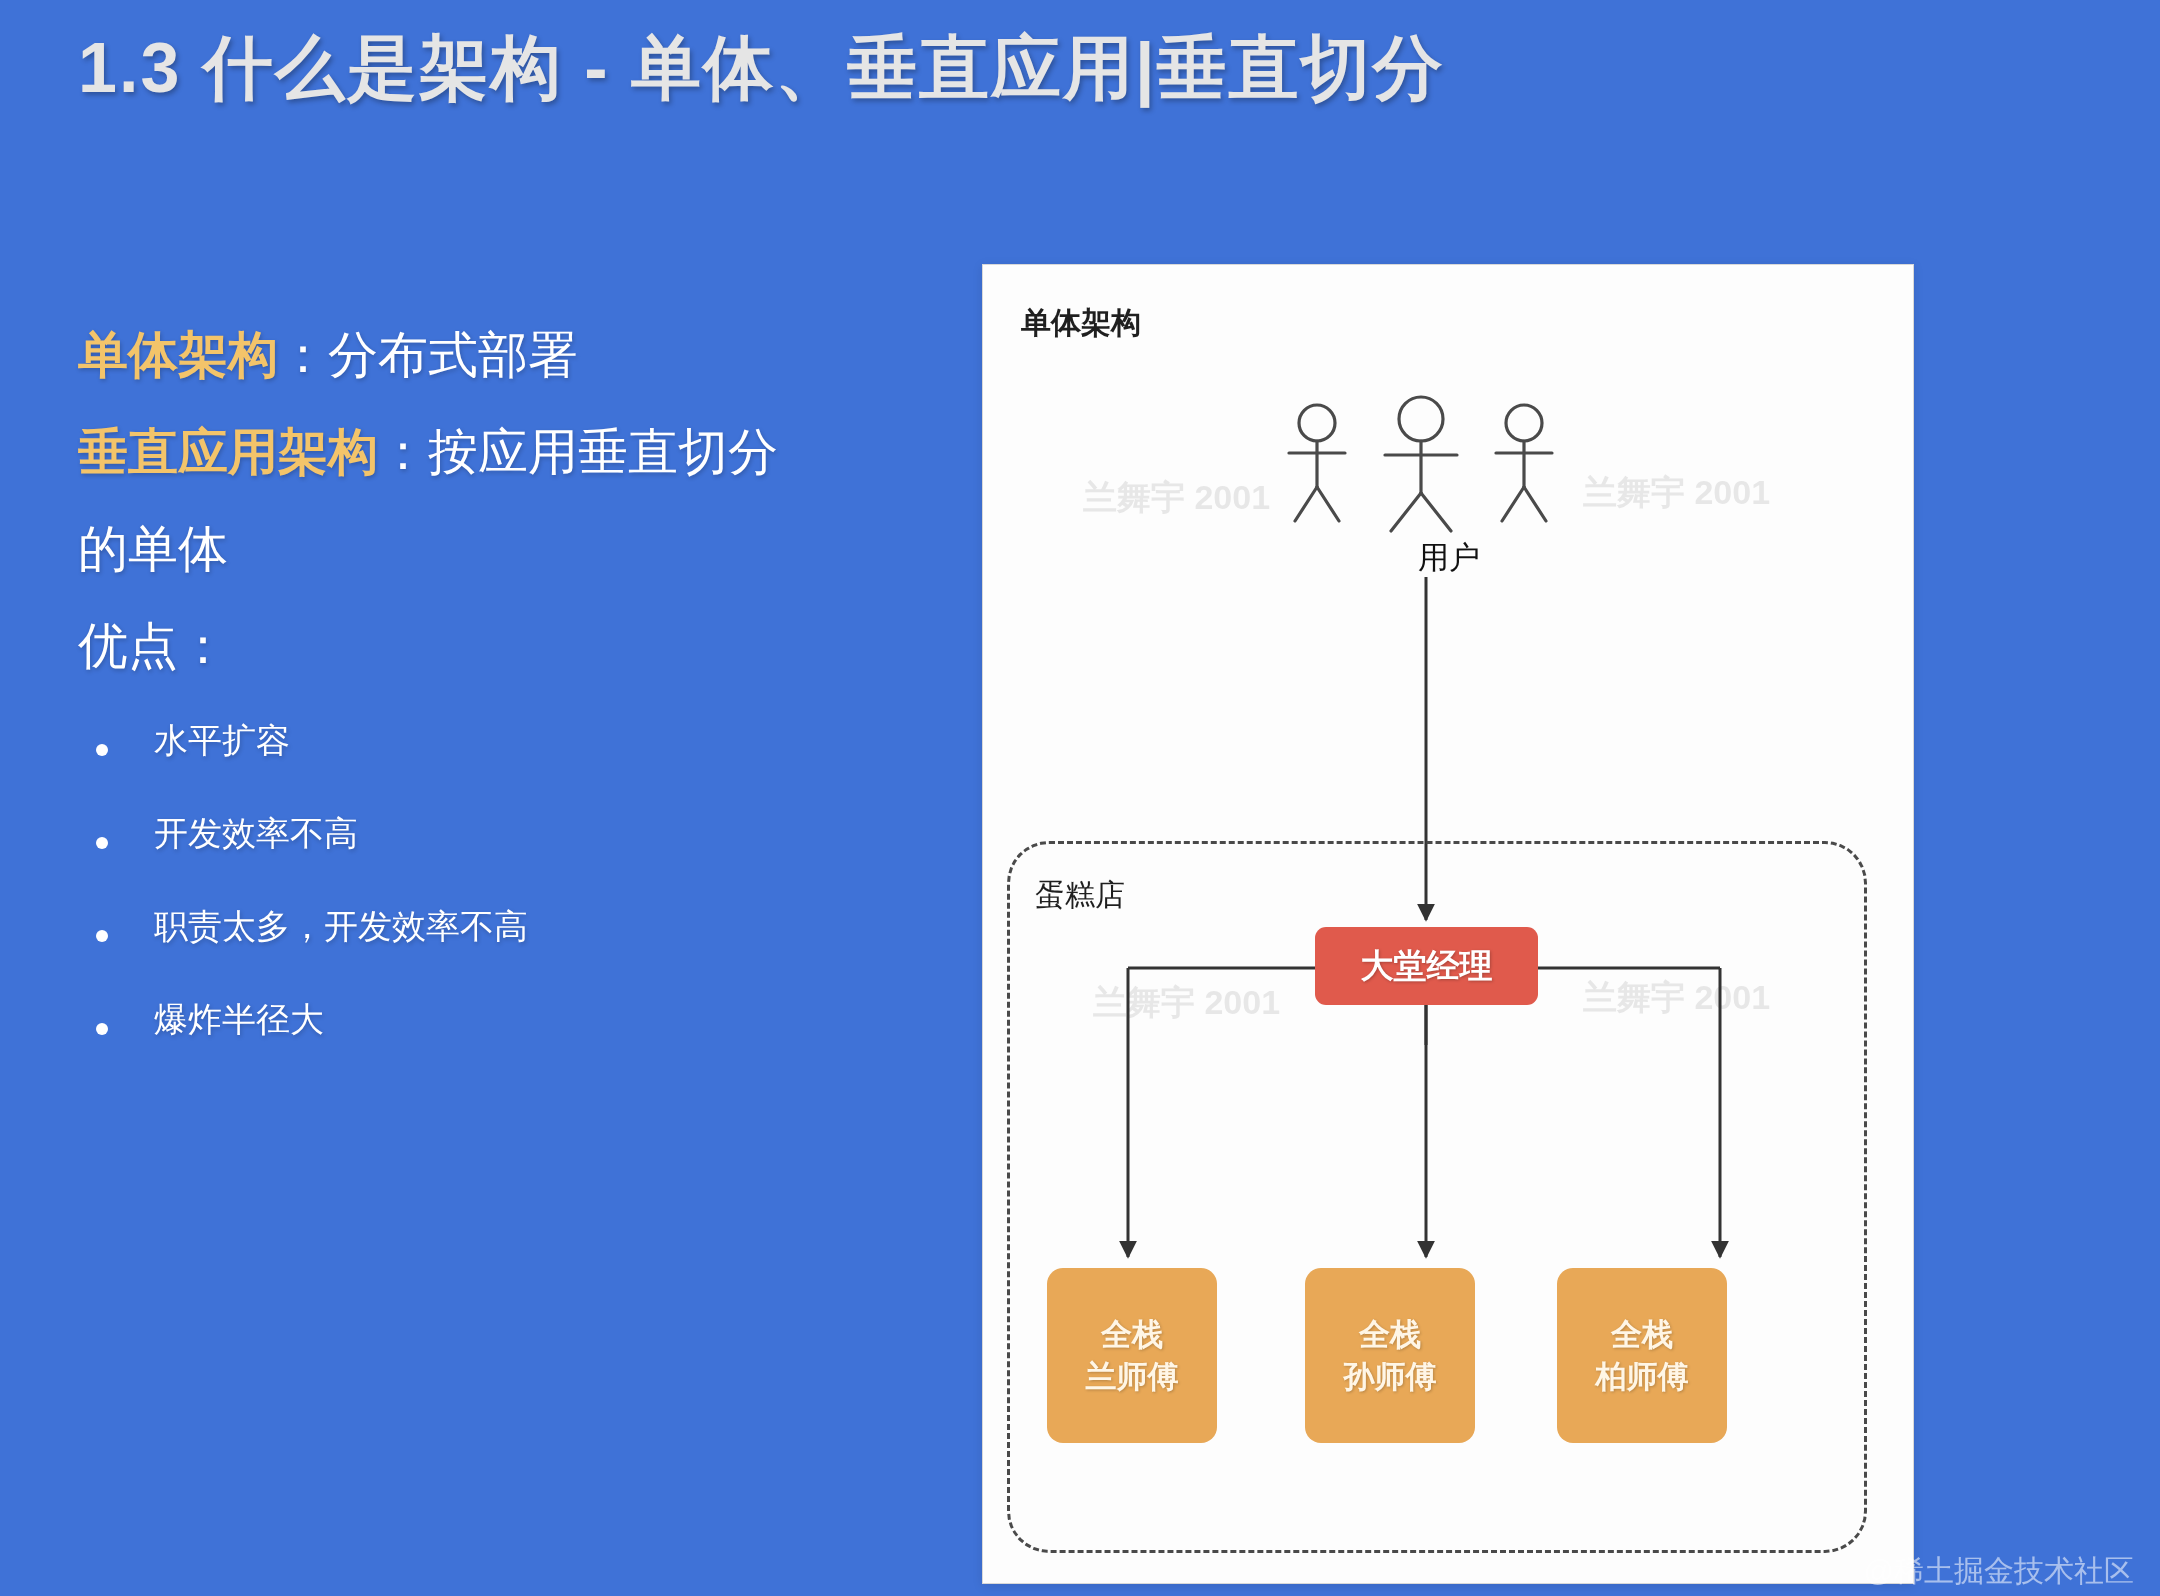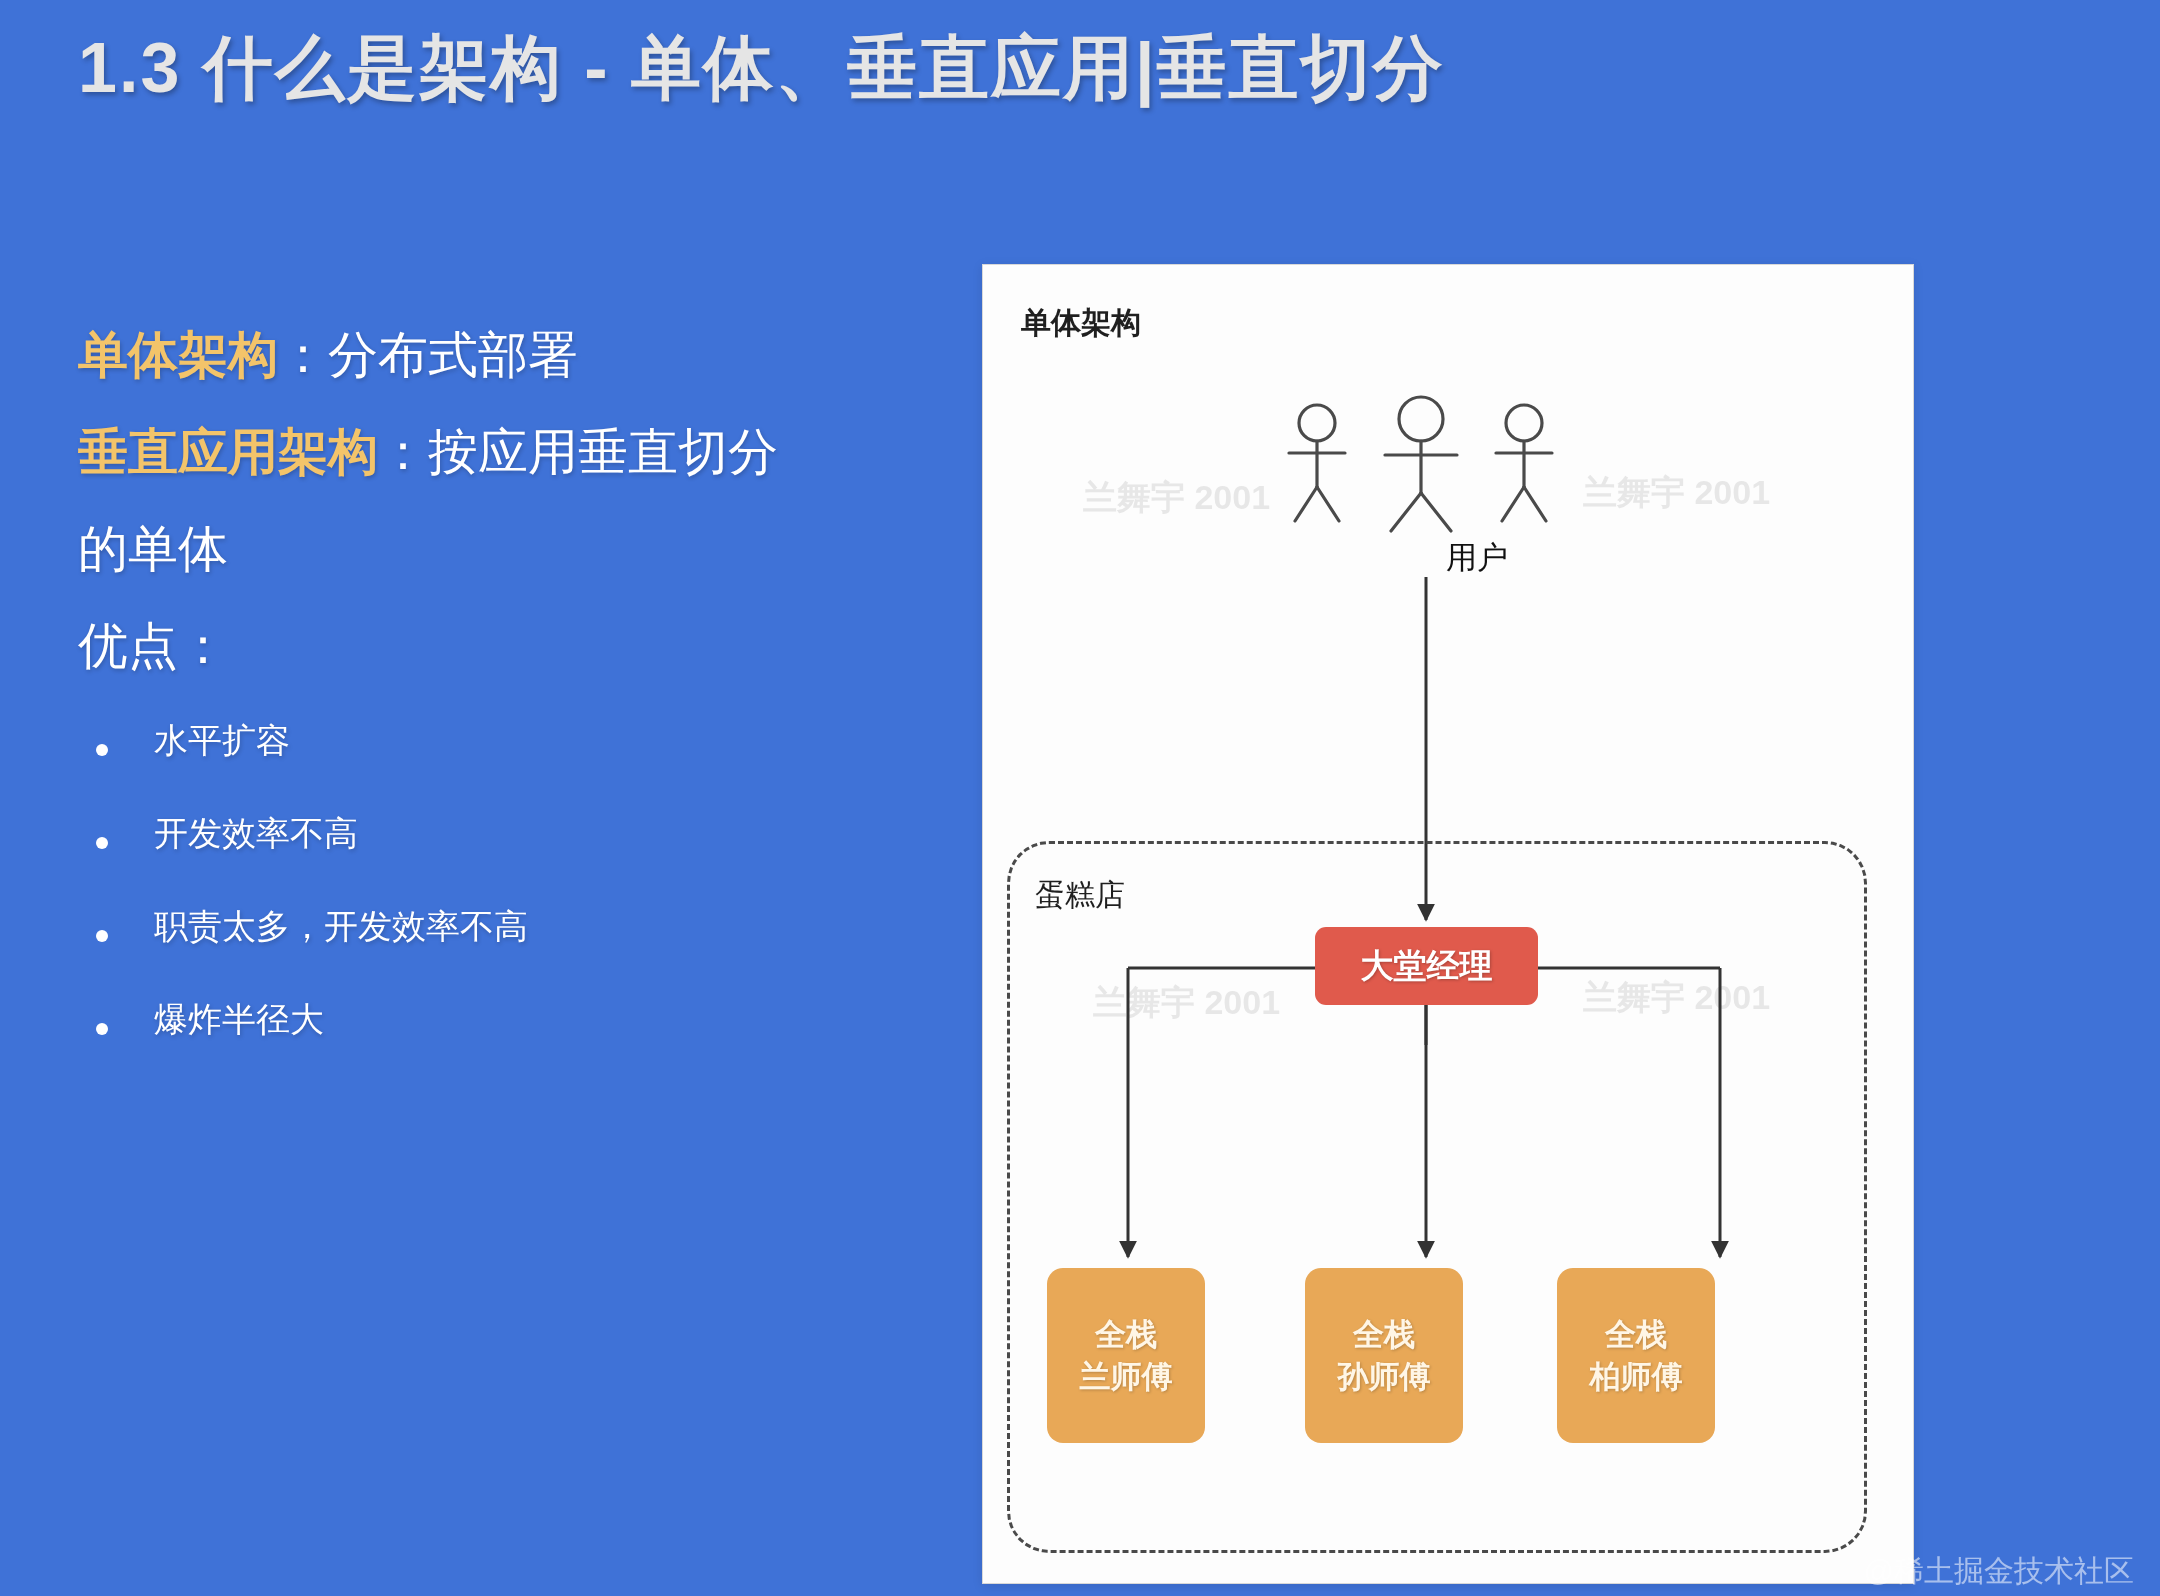--- a/index.html
+++ b/index.html
@@ -92,21 +92,20 @@
     left:298px; top:130px;
     width:280px; height:140px;
   }
   .user-label{
     position:absolute;
     left:0; top:272px;
     width:932px;
     text-align:center;
     font-size:31px;
     color:#111;
-    margin-left:28px;
   }
 
   
   .svg-layer{
     position:absolute;
     left:0; top:0; width:932px; height:1320px;
   }
 
   
   .shop-box{
@@ -136,21 +135,21 @@
     justify-content:center;
     font-size:33px;
     font-weight:700;
     color:#ffffff;
     text-shadow:1px 1px 3px rgba(0,0,0,0.25);
   }
 
   
   .staff{
     position:absolute;
-    width:158px; height:175px;
+    width:170px; height:175px;
     background:#e8a košice;
     background:#e8a857;
     border-radius:16px;
     display:flex;
     flex-direction:column;
     align-items:center;
     justify-content:center;
     font-size:31px;
     font-weight:700;
     color:#fff6e6;

